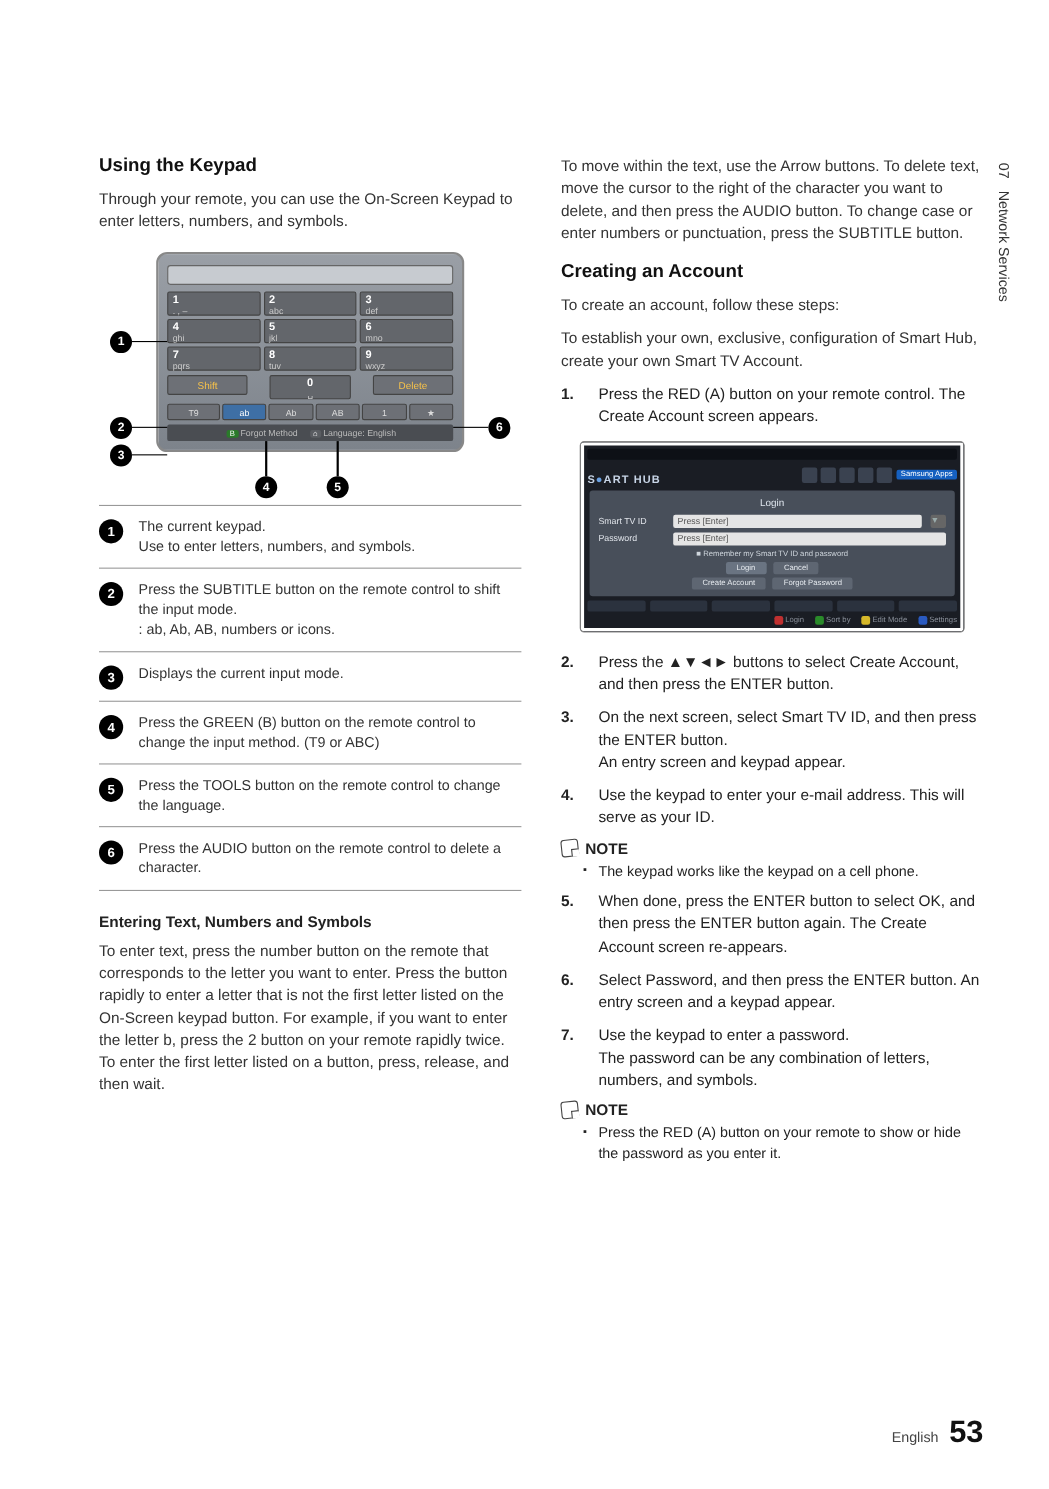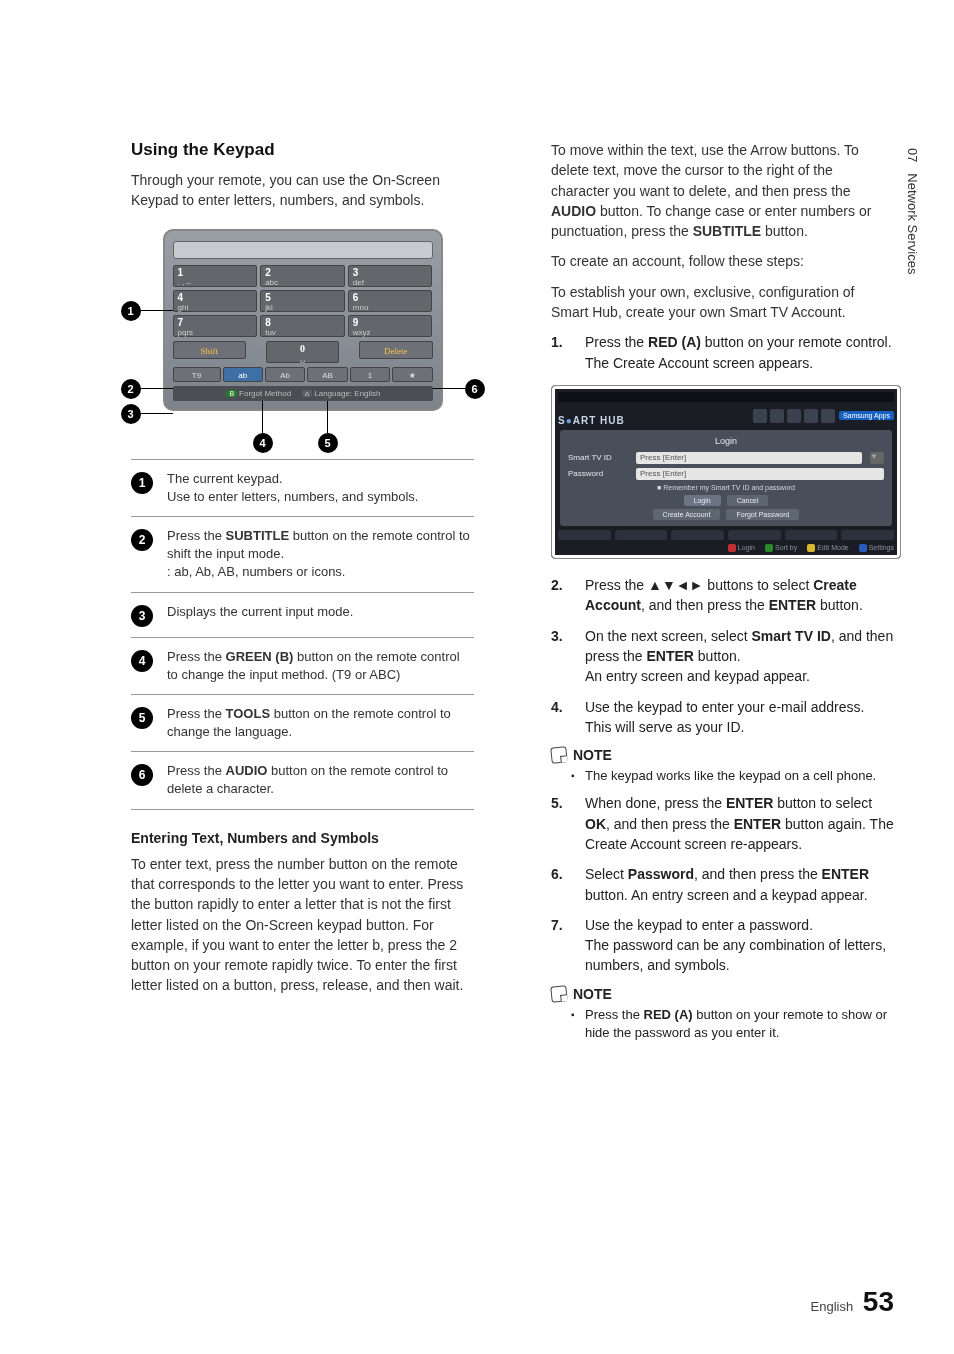--- a/index.html
+++ b/index.html
@@ -9,21 +9,21 @@
     width: 954px;
     height: 1354px;
     position: relative;
     color: #222;
   }
   .page {
     padding: 140px 60px 40px 90px;
     display: flex;
     gap: 36px;
   }
-  .col { flex: 1; min-width: 0; margin-left: 41px; }
+  .col { flex: 1; min-width: 0; }
   .sidebar-tab {
     position: absolute;
     right: 34px;
     top: 148px;
     writing-mode: vertical-rl;
     font-size: 13px;
     font-weight: 500;
     color: #333;
   }
   h3.section {
@@ -31,21 +31,21 @@
     font-weight: 600;
     margin-bottom: 10px;
     color: #111;
   }
   p.body {
     font-size: 14px;
     line-height: 1.45;
     margin-bottom: 10px;
     color: #333;
   }
-  .bold { font-weight: 700; }
+  .bold { font-weight: 400; }
 
   
   .keypad-wrap {
     position: relative;
     width: 280px;
     margin: 18px auto 30px;
   }
   .keypad {
     border: 2px solid #888;
     border-radius: 10px;
@@ -57,21 +57,21 @@
     margin-bottom:6px;
   }
   .kp-grid { display:grid; grid-template-columns: repeat(3,1fr); gap:3px; margin-bottom:4px; }
   .kp-key {
     background:#63666b; border:1px solid #444; border-radius:2px;
     color:#fff; font-size:9px; text-align:left; padding:2px 4px 2px 4px;
     line-height:1; height:22px;
   }
   .kp-key .n{font-size:10px;font-weight:600;}
   .kp-key .l{font-size:8px;color:#ccc;}
-  .kp-row2 { display:grid; grid-template-columns: 1fr 1fr 1fr; gap:20px; margin-bottom:4px;font-family:Liberation Serif, serif;}
+  .kp-row2 { display:grid; grid-template-columns: 1fr 1fr 1fr; gap:20px; margin-bottom:4px;}
   .kp-wide { background:#6d7076; color:#f7c24a; font-size:9px; text-align:center; line-height:18px; height:18px; border:1px solid #444; border-radius:2px;}
   .kp-mode { display:flex; gap:2px; margin-bottom:4px;}
   .kp-mode .m{flex:1;background:#6d7076;color:#ddd;font-size:8px;text-align:center;line-height:15px;height:15px;border:1px solid #444;border-radius:2px;}
   .kp-mode .m.active{background:#3e6fa5;color:#fff;}
   .kp-legend {
     background:#4a4d52; color:#bbb; font-size:8px; text-align:center; padding:3px 0;
     border-radius:2px;
   }
   .kp-legend .badge{background:#2a7a2a;color:#fff;font-size:7px;padding:0 3px;border-radius:2px;margin:0 2px;}
   .kp-legend .badge2{background:#5a5d62;}
@@ -244,20 +244,21 @@
         </div>
     </div>
 
     <h4 class="sub">Entering Text, Numbers and Symbols</h4>
     <p class="body">To enter text, press the number button on the remote that corresponds to the letter you want to enter. Press the button rapidly to enter a letter that is not the first letter listed on the On-Screen keypad button. For example, if you want to enter the letter b, press the 2 button on your remote rapidly twice. To enter the first letter listed on a button, press, release, and then wait.</p>
   </div>
 
   <div class="col">
     <p class="body">To move within the text, use the Arrow buttons. To delete text, move the cursor to the right of the character you want to delete, and then press the <span class="bold">AUDIO</span> button. To change case or enter numbers or punctuation, press the <span class="bold">SUBTITLE</span> button.</p>
 
+    <h3 class="section" style="margin-top:16px;">Creating an Account</h3>
     <p class="body">To create an account, follow these steps:</p>
     <p class="body">To establish your own, exclusive, configuration of Smart Hub, create your own Smart TV Account.</p>
 
     <ol class="steps">
       <li>
           <span class="num">1.</span>
         <span>Press the <span class="bold">RED (A)</span> button on your remote control. The Create Account screen appears.</span>
         </li>
     </ol>
 

